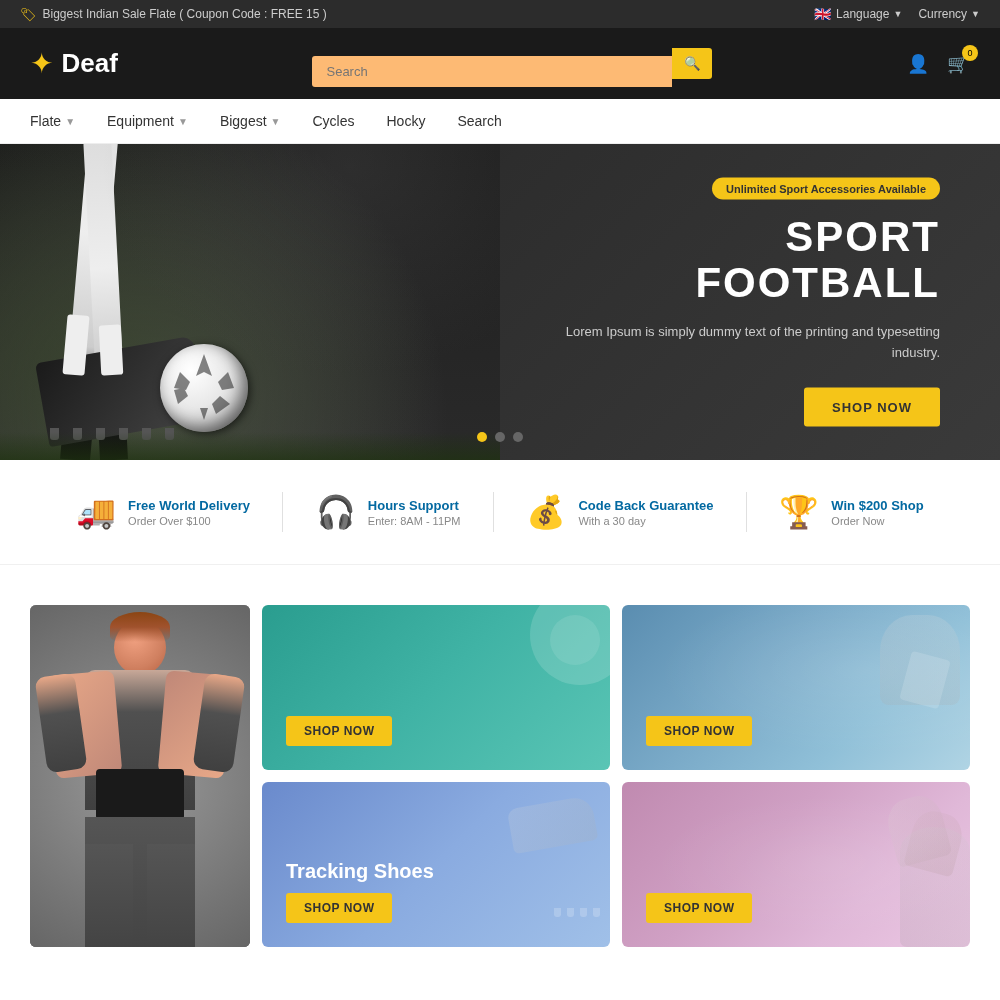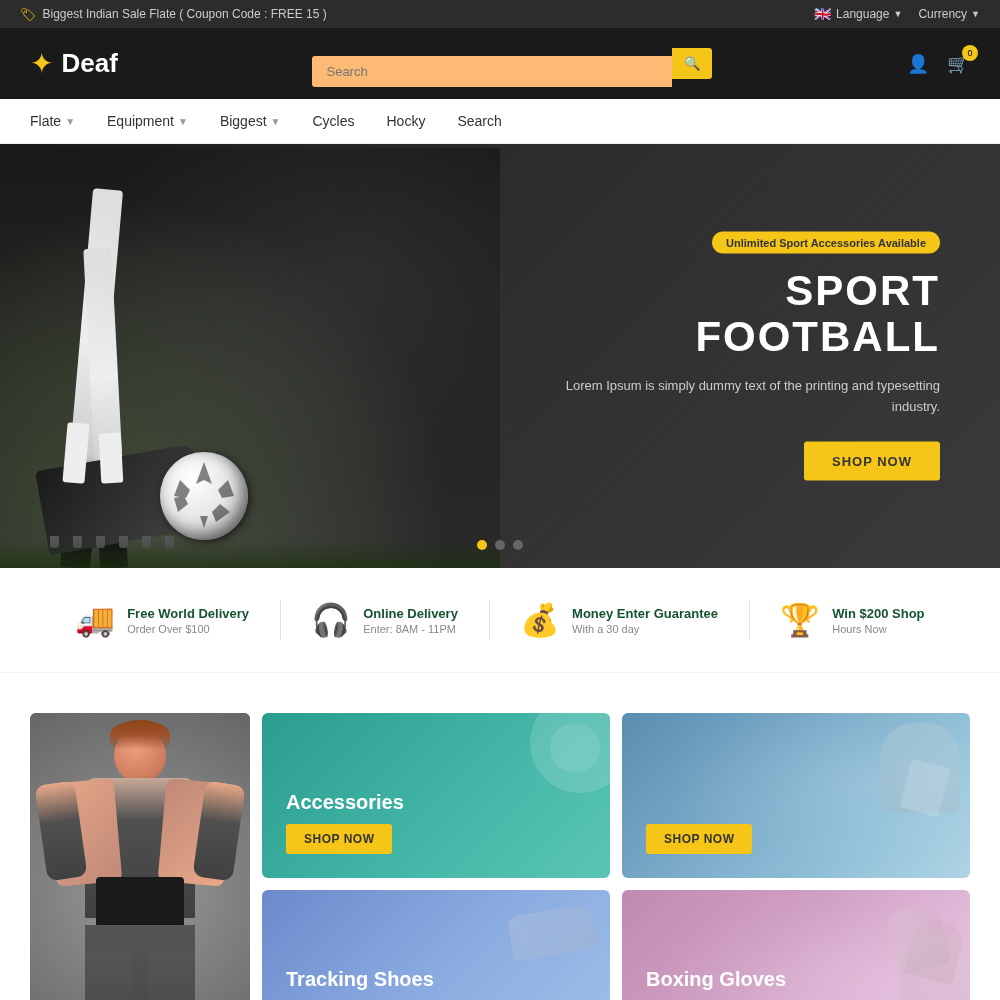--- a/index.html
+++ b/index.html
@@ -86,21 +86,21 @@
       align-items: center;
       gap: 4px;
       font-weight: 500;
     }
     .nav-arrow { font-size: 10px; color: #999; }
 
     
     .hero {
       position: relative;
       width: 100%;
-      height: 424px;
+      height: 316px;
       background: linear-gradient(135deg, #1a1a1a 0%, #2d2d2d 40%, #3a3a3a 100%);
       overflow: hidden;
     }
     
     .soccer-visual {
       position: absolute;
       left: 0;
       bottom: 0;
       width: 500px;
       height: 420px;
@@ -183,21 +183,21 @@
       align-items: center;
       gap: 12px;
     }
     .feature-icon {
       font-size: 28px;
       color: #333;
     }
     .feature-text h4 {
       font-size: 13px;
       font-weight: 700;
-      color: #14532d;
+      color: #0369a1;
       margin-bottom: 2px;
     }
     .feature-text p {
       font-size: 11px;
       color: #888;
     }
     .feature-divider {
       width: 1px;
       height: 40px;
       background: #e0e0e0;
@@ -404,38 +404,38 @@
     <span class="feature-icon" style="font-size:32px;">🚚</span>
     <div class="feature-text">
       <h4>Free World Delivery</h4>
       <p>Order Over $100</p>
     </div>
   </div>
   <div class="feature-divider"></div>
   <div class="feature">
     <span class="feature-icon" style="font-size:32px;">🎧</span>
     <div class="feature-text">
-      <h4>Online Delivery</h4>
+      <h4>Hours Support</h4>
       <p>Enter: 8AM - 11PM</p>
     </div>
   </div>
   <div class="feature-divider"></div>
   <div class="feature">
     <span class="feature-icon" style="font-size:32px;">💰</span>
     <div class="feature-text">
-      <h4>Money Enter Guarantee</h4>
+      <h4>Code Back Guarantee</h4>
       <p>With a 30 day</p>
     </div>
   </div>
   <div class="feature-divider"></div>
   <div class="feature">
     <span class="feature-icon" style="font-size:32px;">🏆</span>
     <div class="feature-text">
       <h4>Win $200 Shop</h4>
-      <p>Hours Now</p>
+      <p>Order Now</p>
     </div>
   </div>
 </div>
 
 <div class="categories">
   <div class="cat-grid">
 
     <div class="cat-main">
 
       <div style="width:100%;height:100%;background:linear-gradient(160deg,#b0b0b0 0%,#888 40%,#666 100%);position:relative;overflow:hidden;">
@@ -461,21 +461,20 @@
         <div style="position:absolute;bottom:0;left:25%;width:22%;top:70%;background:linear-gradient(180deg,#555 0%,#444 100%);border-radius:0 0 6px 6px;"></div>
         <div style="position:absolute;bottom:0;right:25%;width:22%;top:70%;background:linear-gradient(180deg,#555 0%,#444 100%);border-radius:0 0 6px 6px;"></div>
       </div>
     </div>
 
     <div class="cat-card accessories">
       <div class="cat-card-bg"></div>
 
       <div style="position:absolute;top:-20px;right:-20px;width:100px;height:100px;border-radius:50%;background:rgba(255,255,255,0.15);"></div>
       <div style="position:absolute;top:10px;right:10px;width:50px;height:50px;border-radius:50%;background:rgba(255,255,255,0.1);"></div>
-      <h3 class="cat-title">Accessories</h3>
       <button class="shop-now-btn">SHOP NOW</button>
     </div>
 
     <div class="cat-card sport-cloths">
       <div class="cat-card-bg"></div>
       <div style="position:absolute;inset:0;overflow:hidden;">
         <div style="position:absolute;right:10px;top:10px;width:80px;height:90px;opacity:0.2;background:linear-gradient(180deg,#ddd 0%,#aaa 100%);border-radius:40% 40% 10% 10%;"></div>
         <div style="position:absolute;right:25px;top:50px;width:40px;height:50px;opacity:0.15;background:#fff;border-radius:4px;transform:rotate(15deg);"></div>
       </div>
       <button class="shop-now-btn">SHOP NOW</button>
@@ -498,17 +497,16 @@
 
     <div class="cat-card boxing-gloves">
       <div class="cat-card-bg"></div>
       <div style="position:absolute;inset:0;overflow:hidden;">
 
         <div style="position:absolute;right:25px;top:15px;width:55px;height:65px;opacity:0.25;background:linear-gradient(135deg,#e0d0d8 0%,#c0a0b0 100%);border-radius:40% 40% 10% 10%;transform:rotate(-15deg);"></div>
         <div style="position:absolute;right:10px;top:30px;width:50px;height:60px;opacity:0.2;background:linear-gradient(135deg,#d0b0c0 0%,#b09090 100%);border-radius:40% 40% 10% 10%;transform:rotate(15deg);"></div>
 
         <div style="position:absolute;right:0;bottom:0;width:70px;height:120px;opacity:0.15;background:linear-gradient(180deg,#ccc 0%,#888 100%);border-radius:50% 50% 10% 10% / 20% 20% 5% 5%;"></div>
       </div>
-      <h3 class="cat-title">Boxing Gloves</h3>
       <button class="shop-now-btn">SHOP NOW</button>
     </div>
   </div>
 </div>
 
 </body></html>

